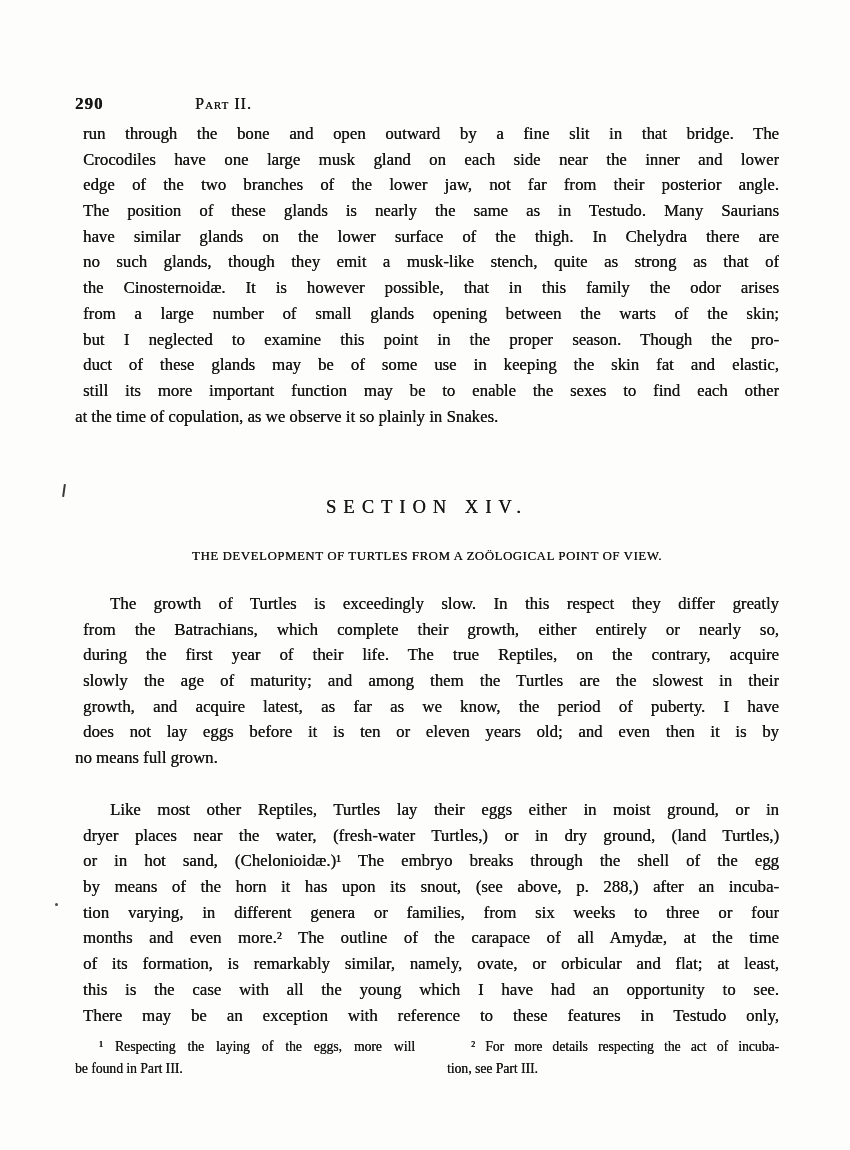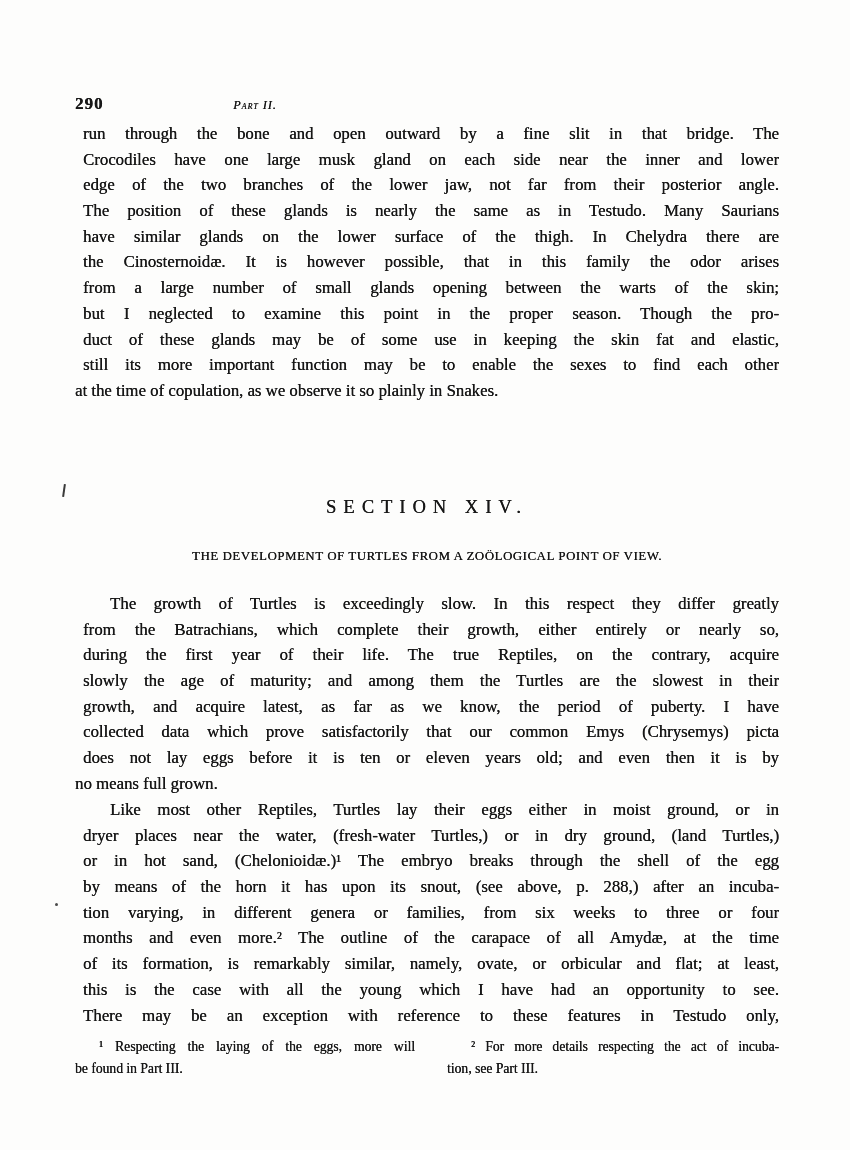--- a/index.html
+++ b/index.html
@@ -14,21 +14,21 @@
   }
   .abs{position:absolute;}
   
   .runhead{
     left:75px;top:78px;width:704px;
     display:flex;align-items:baseline;
     font-size:17px;
   }
   .pagenum{width:120px;letter-spacing:1px;font-weight:bold;margin-top:16px;}
   .htitle{flex:1;text-align:center;letter-spacing:2.5px;font-weight:bold;font-size:16.5px;}
-  .hpart{width:120px;text-align:center;font-variant:small-caps;letter-spacing:1px;font-size:12px;font-style:italic;}
+  .hpart{width:120px;text-align:left;font-variant:small-caps;letter-spacing:1px;font-size:16px;}
   
   .para{left:75px;width:704px;}
   .line{
     height:25.7px;line-height:25.7px;
     font-size:16.8px;
     white-space:nowrap;
   }
   .just{
     text-align:justify;
     white-space:normal;
@@ -77,41 +77,41 @@
     <span class="pagenum">290</span>
     <span class="hpart">Part II.</span>
   </div>
 
   <div class="abs para" style="top:121px">
       <div class="line just">run through the bone and open outward by a fine slit in that bridge.  The</div>
       <div class="line just">Crocodiles have one large musk gland on each side near the inner and lower</div>
       <div class="line just">edge of the two branches of the lower jaw, not far from their posterior angle.</div>
       <div class="line just">The position of these glands is nearly the same as in Testudo.  Many Saurians</div>
       <div class="line just">have similar glands on the lower surface of the thigh.  In Chelydra there are</div>
+      <div class="line just">no such glands, though they emit a musk-like stench, quite as strong as that of</div>
       <div class="line just">the Cinosternoidæ.  It is however possible, that in this family the odor arises</div>
       <div class="line just">from a large number of small glands opening between the warts of the skin;</div>
       <div class="line just">but I neglected to examine this point in the proper season.  Though the pro-</div>
       <div class="line just">duct of these glands may be of some use in keeping the skin fat and elastic,</div>
       <div class="line just">still its more important function may be to enable the sexes to find each other</div>
       <div class="line">at the time of copulation, as we observe it so plainly in Snakes.</div>
     </div>
 
   <div class="abs artifact-stroke"></div>
   <div class="abs artifact-dot"></div>
 
   <div class="abs sect-title">SECTION XIV.</div>
   <div class="abs sect-sub">THE DEVELOPMENT OF TURTLES FROM A ZOÖLOGICAL POINT OF VIEW.</div>
 
   <div class="abs para" style="top:591px">
       <div class="line just indent">The growth of Turtles is exceedingly slow.  In this respect they differ greatly</div>
       <div class="line just">from the Batrachians, which complete their growth, either entirely or nearly so,</div>
       <div class="line just">during the first year of their life.  The true Reptiles, on the contrary, acquire</div>
       <div class="line just">slowly the age of maturity; and among them the Turtles are the slowest in their</div>
       <div class="line just">growth, and acquire latest, as far as we know, the period of puberty.  I have</div>
-      <div class="line just">collected data which prove satisfactorily that our common Emys (Chrysemys) picta</div>
       <div class="line just">does not lay eggs before it is ten or eleven years old; and even then it is by</div>
       <div class="line">no means full grown.</div>
     </div>
   <div class="abs para" style="top:797px">
       <div class="line just indent">Like most other Reptiles, Turtles lay their eggs either in moist ground, or in</div>
       <div class="line just">dryer places near the water, (fresh-water Turtles,) or in dry ground, (land Turtles,)</div>
       <div class="line just">or in hot sand, (Chelonioidæ.)¹  The embryo breaks through the shell of the egg</div>
       <div class="line just">by means of the horn it has upon its snout, (see above, p. 288,) after an incuba-</div>
       <div class="line just">tion varying, in different genera or families, from six weeks to three or four</div>
       <div class="line just">months and even more.²  The outline of the carapace of all Amydæ, at the time</div>

